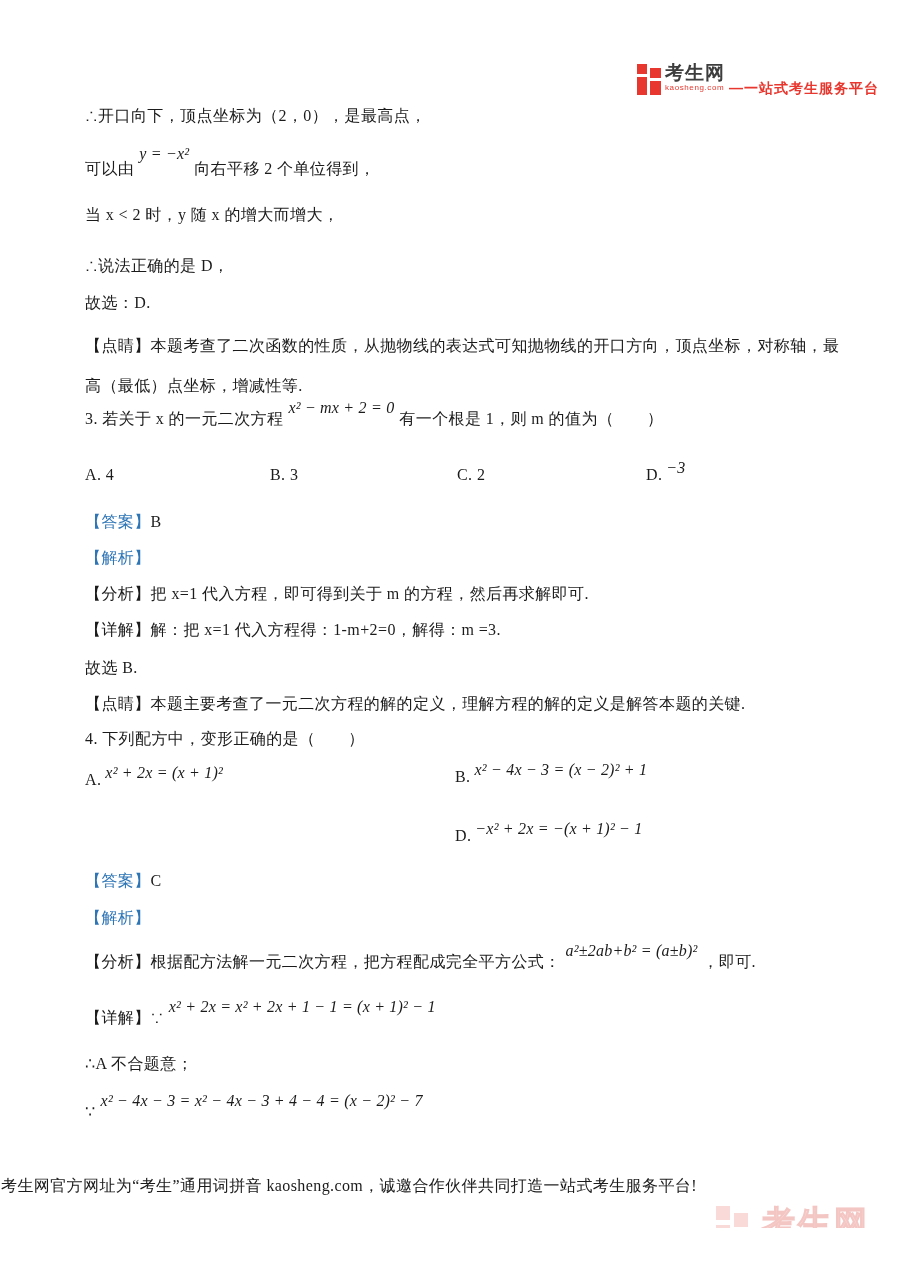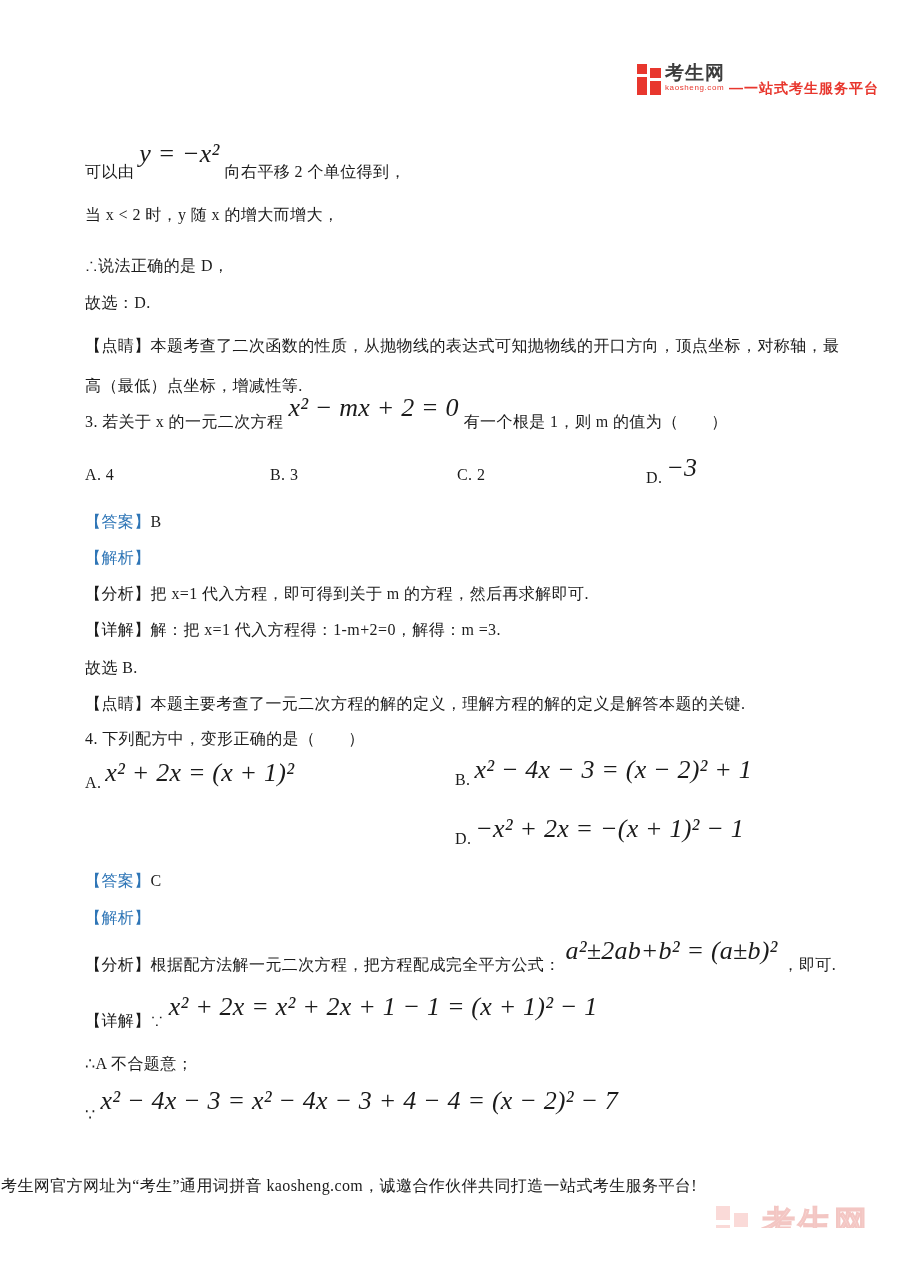--- a/index.html
+++ b/index.html
@@ -7,21 +7,21 @@
     position:relative;width:900px;height:1228px;background:#ffffff;
     font-family:"Liberation Serif","DejaVu Serif",serif;color:#1b1b1b;
     overflow:hidden;
   }
   .line{
     position:absolute;left:85px;font-size:16px;letter-spacing:0.4px;
     white-space:nowrap;line-height:24px;
   }
   .math{
     font-family:"Liberation Serif","DejaVu Serif",serif;
-    font-style:italic;font-size:26px;letter-spacing:0.2px;
+    font-style:italic;font-size:16px;letter-spacing:0.2px;
   }
   .raised{position:relative;top:-15px;display:inline-block;margin:0 5px;}
   .raised-md{position:relative;top:-11px;display:inline-block;margin:0 5px;}
   .raised-sm{position:relative;top:-7px;display:inline-block;margin:0 4px;}
   .blue{color:#2e75b6;}
   .two-line span{display:block;white-space:nowrap;line-height:40px;}
 
   
   .logo{position:absolute;top:62px;left:637px;display:flex;align-items:flex-start;}
   .glyph{position:relative;width:24px;height:33px;flex:none;}
@@ -69,20 +69,21 @@
         <i class="b3"></i>
         <i class="b4"></i>
     </span>
     <span class="brand-col">
       <span class="brand">考生网</span>
       <span class="domain" style="display:block">kaosheng.com</span>
     </span>
     <span class="tagline">—一站式考生服务平台</span>
   </div>
 
+  <div class="line" style="top:104px">∴开口向下，顶点坐标为（2，0），是最高点，</div>
 
   <div class="line" style="top:157px">
     <span>可以由</span><span class="math raised">y = −x²</span><span>向右平移 2 个单位得到，</span>
   </div>
 
   <div class="line" style="top:203px">当 x &lt; 2 时，y 随 x 的增大而增大，</div>
   <div class="line" style="top:254px">∴说法正确的是 D，</div>
   <div class="line" style="top:291px">故选：D.</div>
 
   <div class="line two-line" style="top:326px">

